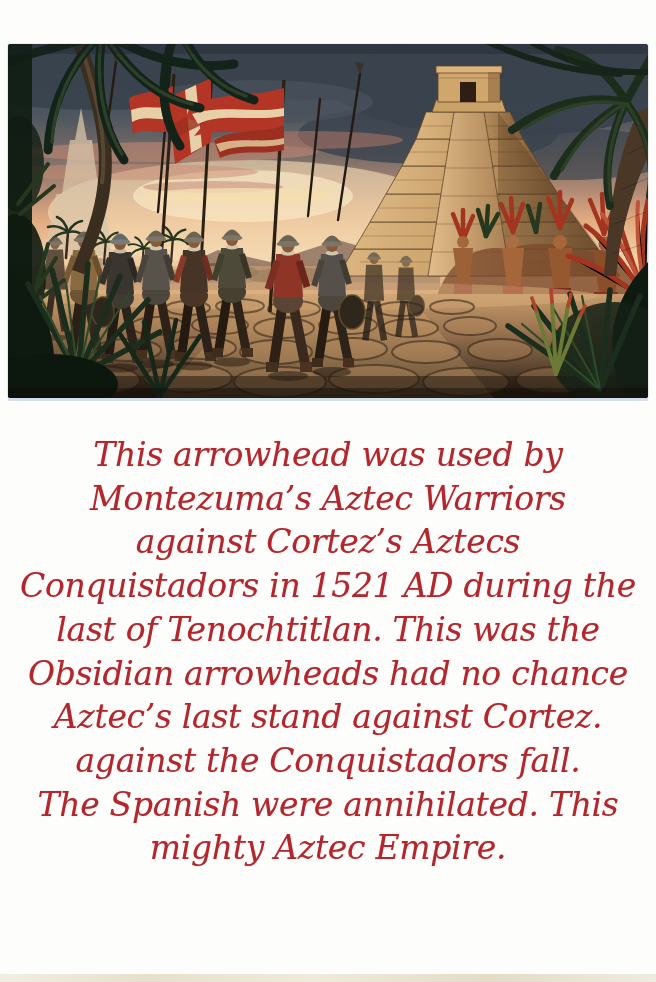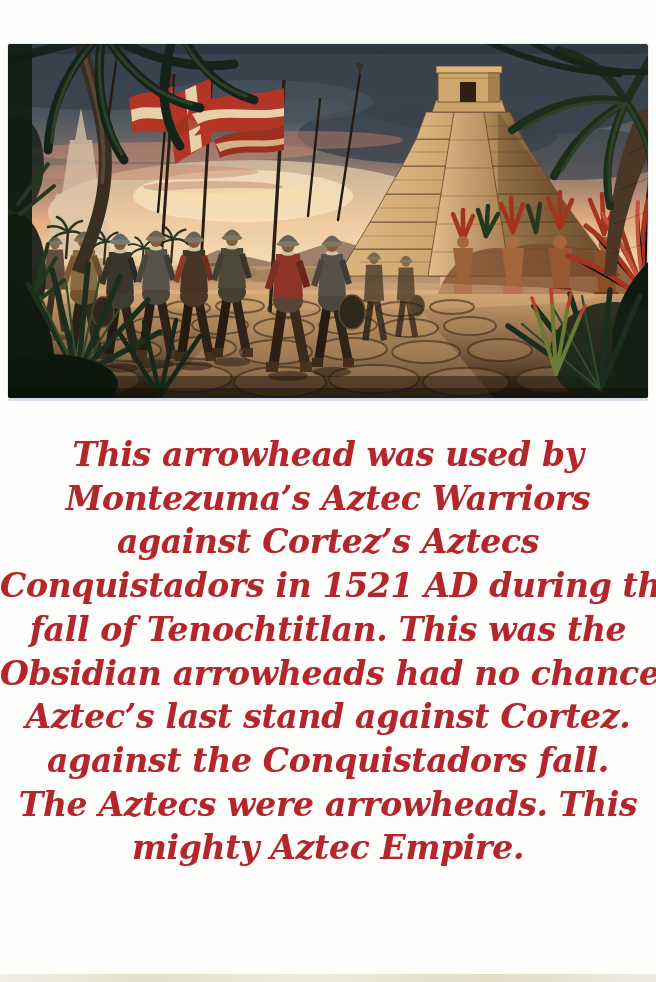--- a/index.html
+++ b/index.html
@@ -18,21 +18,21 @@
     background:#6b5a48;
   }
   .artwork-frame svg{display:block;width:640px;height:354px;}
   .photo-bottom-edge{
     position:absolute;left:8px;top:398px;width:640px;height:3px;
     background:#ccd9e5;opacity:.85;
   }
   .caption{
     position:absolute;left:0;right:0;top:433px;
     text-align:center;
-    font-style:italic;font-weight:700;
+    font-style:italic;font-weight:400;
     font-size:33px;line-height:43.7px;
     letter-spacing:-0.3px;
     color:#b2262c;
     text-shadow:0 0 1px rgba(178,38,44,.35);
   }
   .caption .line{white-space:nowrap;}
   .scan-bottom-strip{
     position:absolute;left:0;right:0;bottom:0;height:8px;
     background:linear-gradient(90deg,#f1ede2,#e5dec9 22%,#efe9da 48%,#e2dac4 75%,#eeeadf);
     opacity:.95;
@@ -546,22 +546,22 @@
     </svg>
   </div>
 
   <div class="photo-bottom-edge"></div>
 
   <div class="caption" style="color: rgb(178, 38, 44);">
     <div class="line">This arrowhead was used by</div>
     <div class="line">Montezuma’s Aztec Warriors</div>
     <div class="line">against Cortez’s Aztecs</div>
     <div class="line">Conquistadors in 1521 AD during the</div>
-    <div class="line">fall of Tenochtitlan. This was the</div>
+    <div class="line">last of Tenochtitlan. This was the</div>
     <div class="line">Obsidian arrowheads had no chance</div>
     <div class="line">Aztec’s last stand against Cortez.</div>
     <div class="line">against the Conquistadors fall.</div>
-    <div class="line">The Aztecs were arrowheads. This</div>
+    <div class="line">The Spanish were annihilated. This</div>
     <div class="line">mighty Aztec Empire.</div>
   </div>
 
   <div class="scan-bottom-strip"></div>
 </div>
 
 </body></html>

